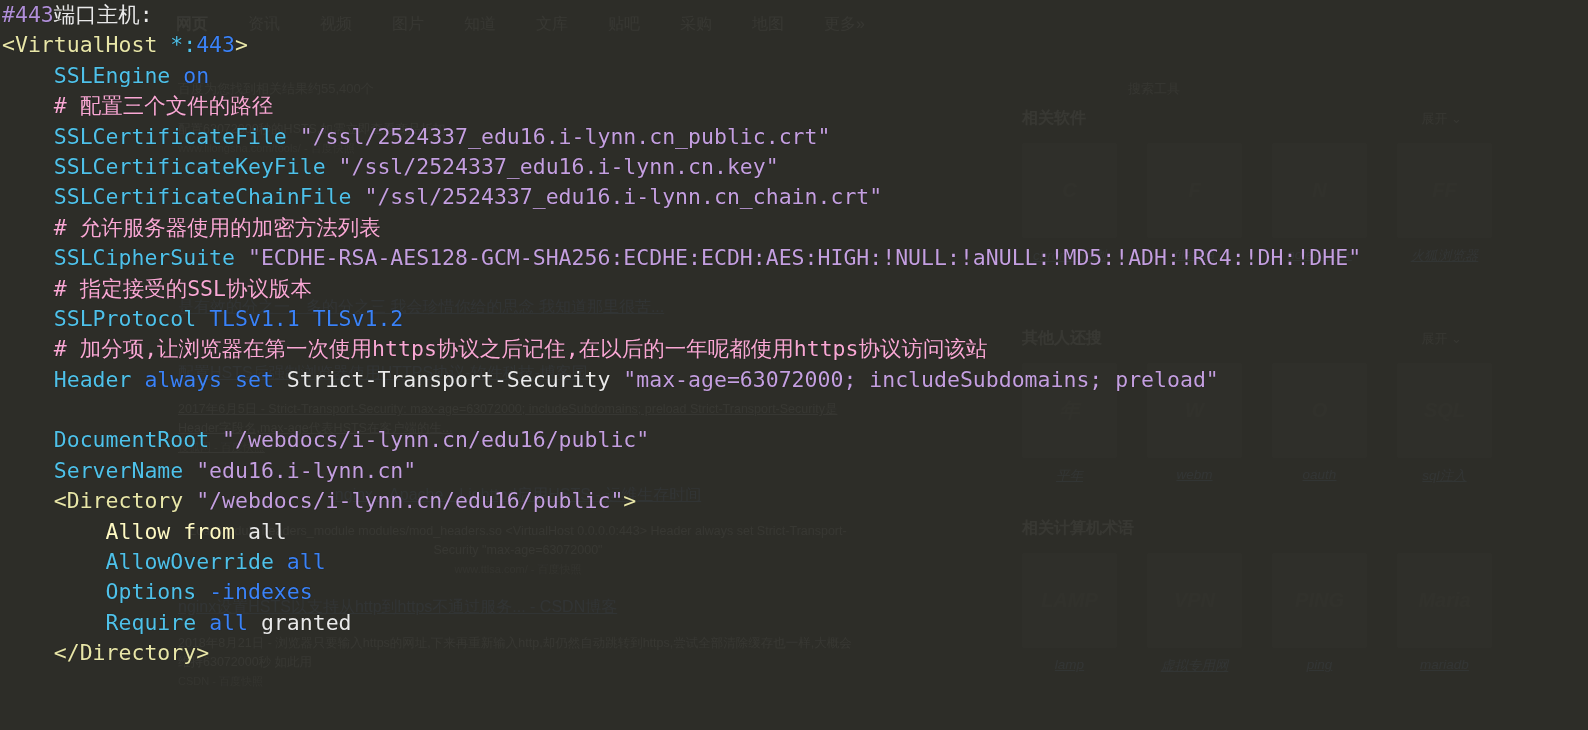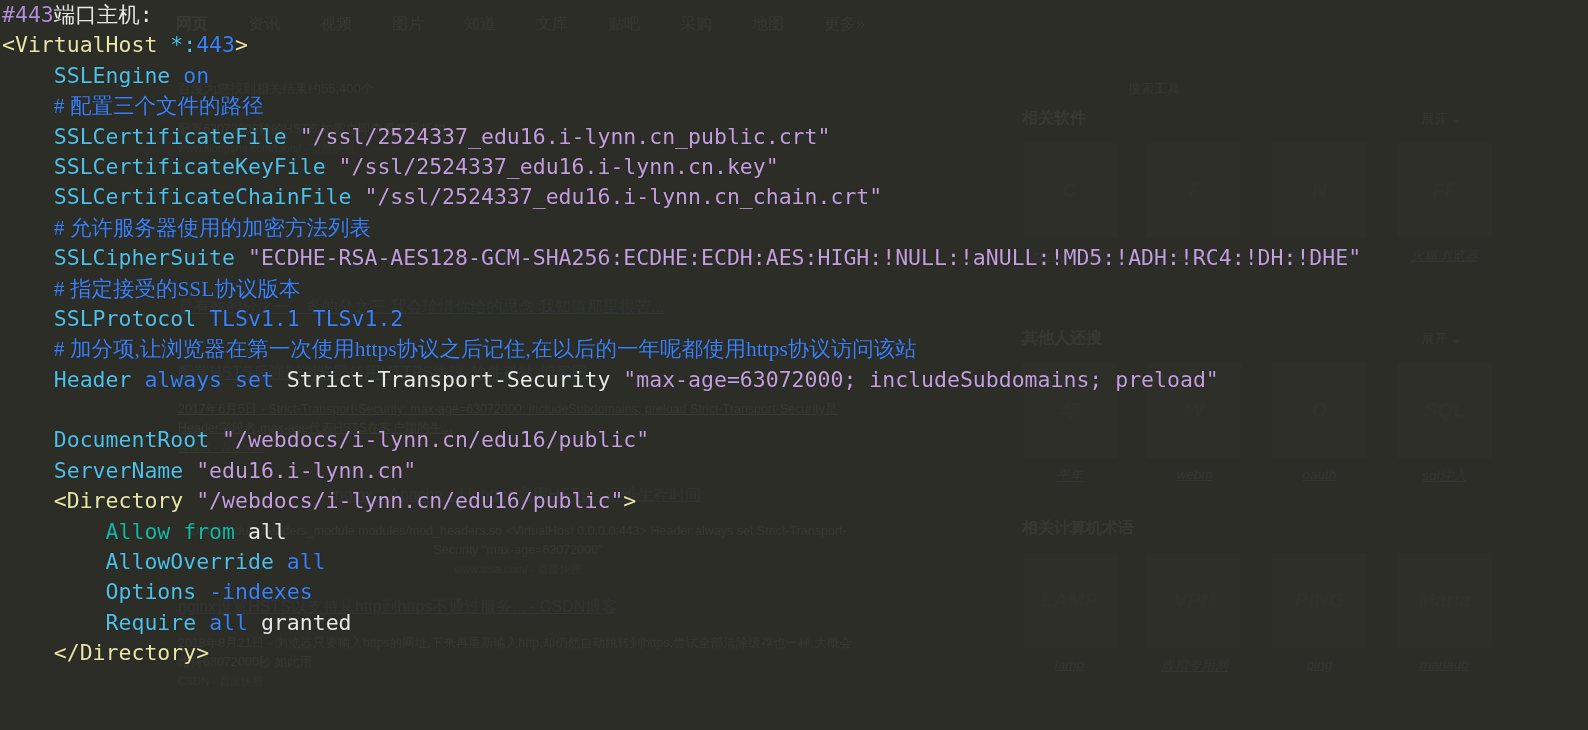--- a/index.html
+++ b/index.html
@@ -116,24 +116,24 @@
     white-space: pre;
     letter-spacing: 0px;
     text-shadow: 0 0 1px rgba(0,0,0,0.6);
   }
   #code .line { height: 30.4px; }
 
   .c-plain  { color: #e3e3e3; }
   .c-hash   { color: #b08fd8; }
   .c-tag    { color: #e8e6a8; }
   .c-attr   { color: #4fc1e9; }
-  .c-key    { color: #14b8a6; }
+  .c-key    { color: #fef9c3; }
   .c-val    { color: #3b82f6; }
   .c-str    { color: #c49fe0; }
-  .c-cmt    { color: #3b82f6; font-family: Liberation Serif, serif; }
+  .c-cmt    { color: #f9a8d4; }
   .c-white  { color: #e9e9e9; }
 </style>
 </head>
 <body>
 
 <div id="screen">
 
   <div id="bg">
     <div class="nav">
         <span class="cur">网页</span>

